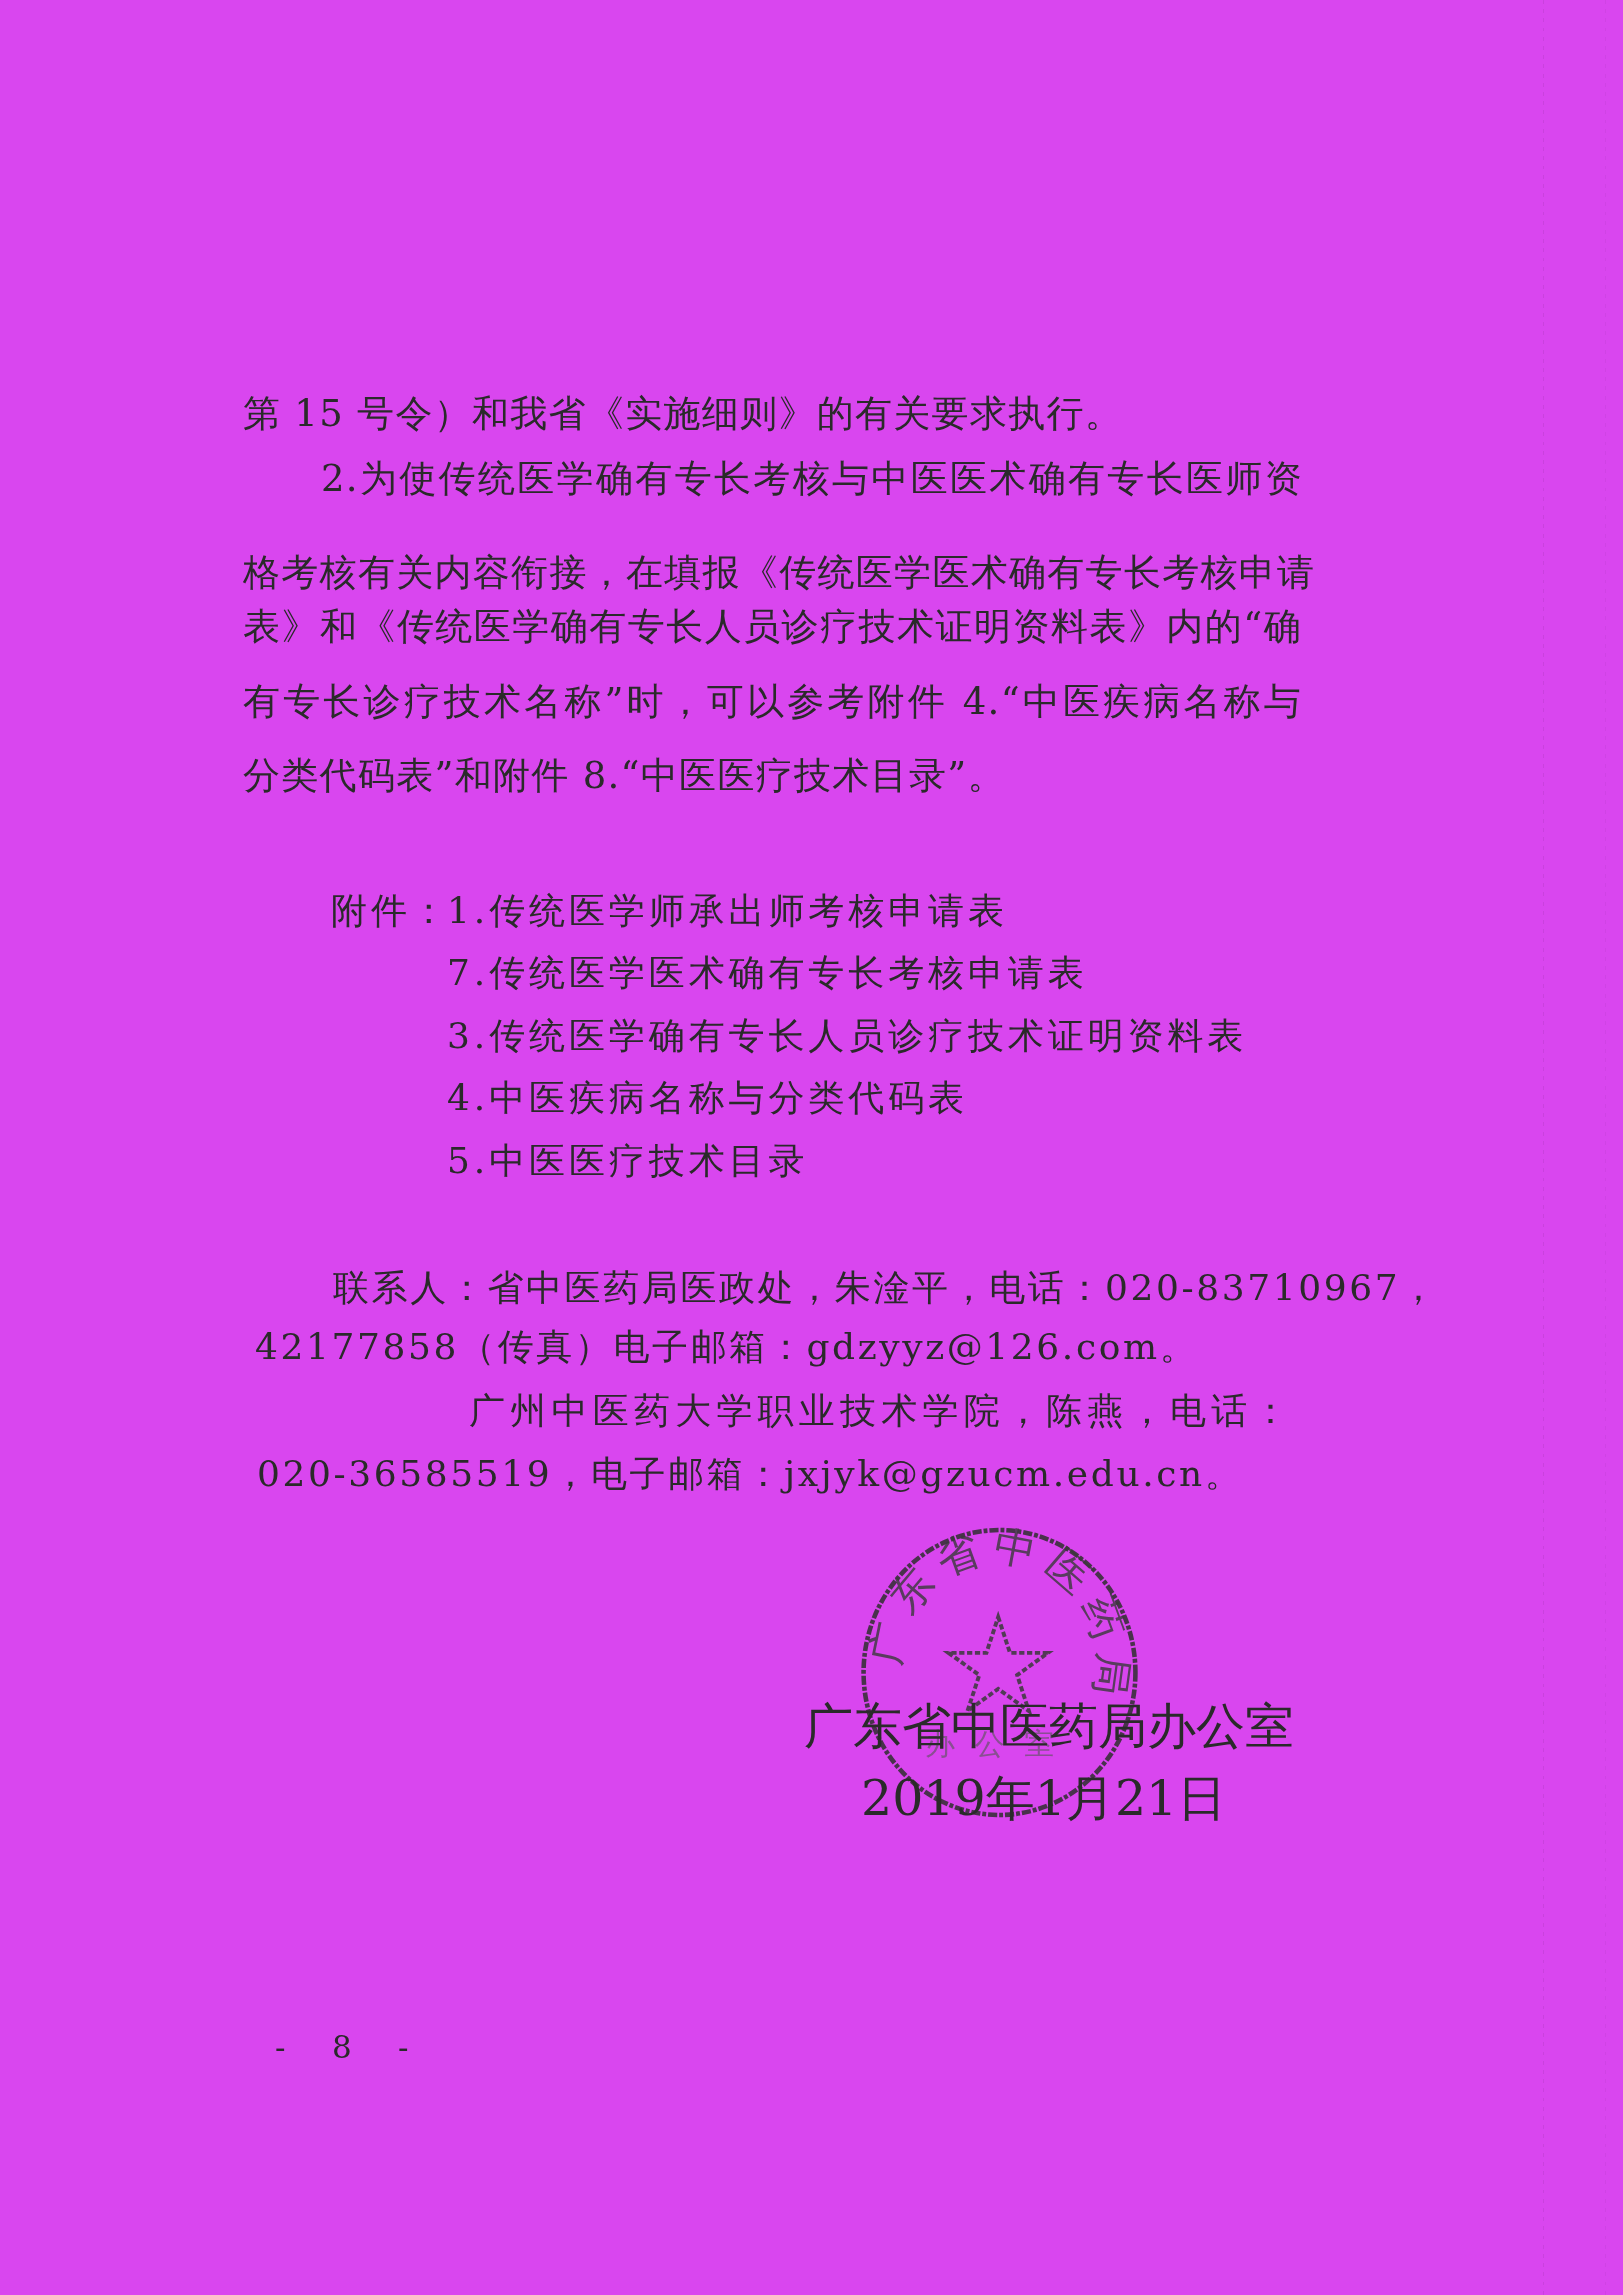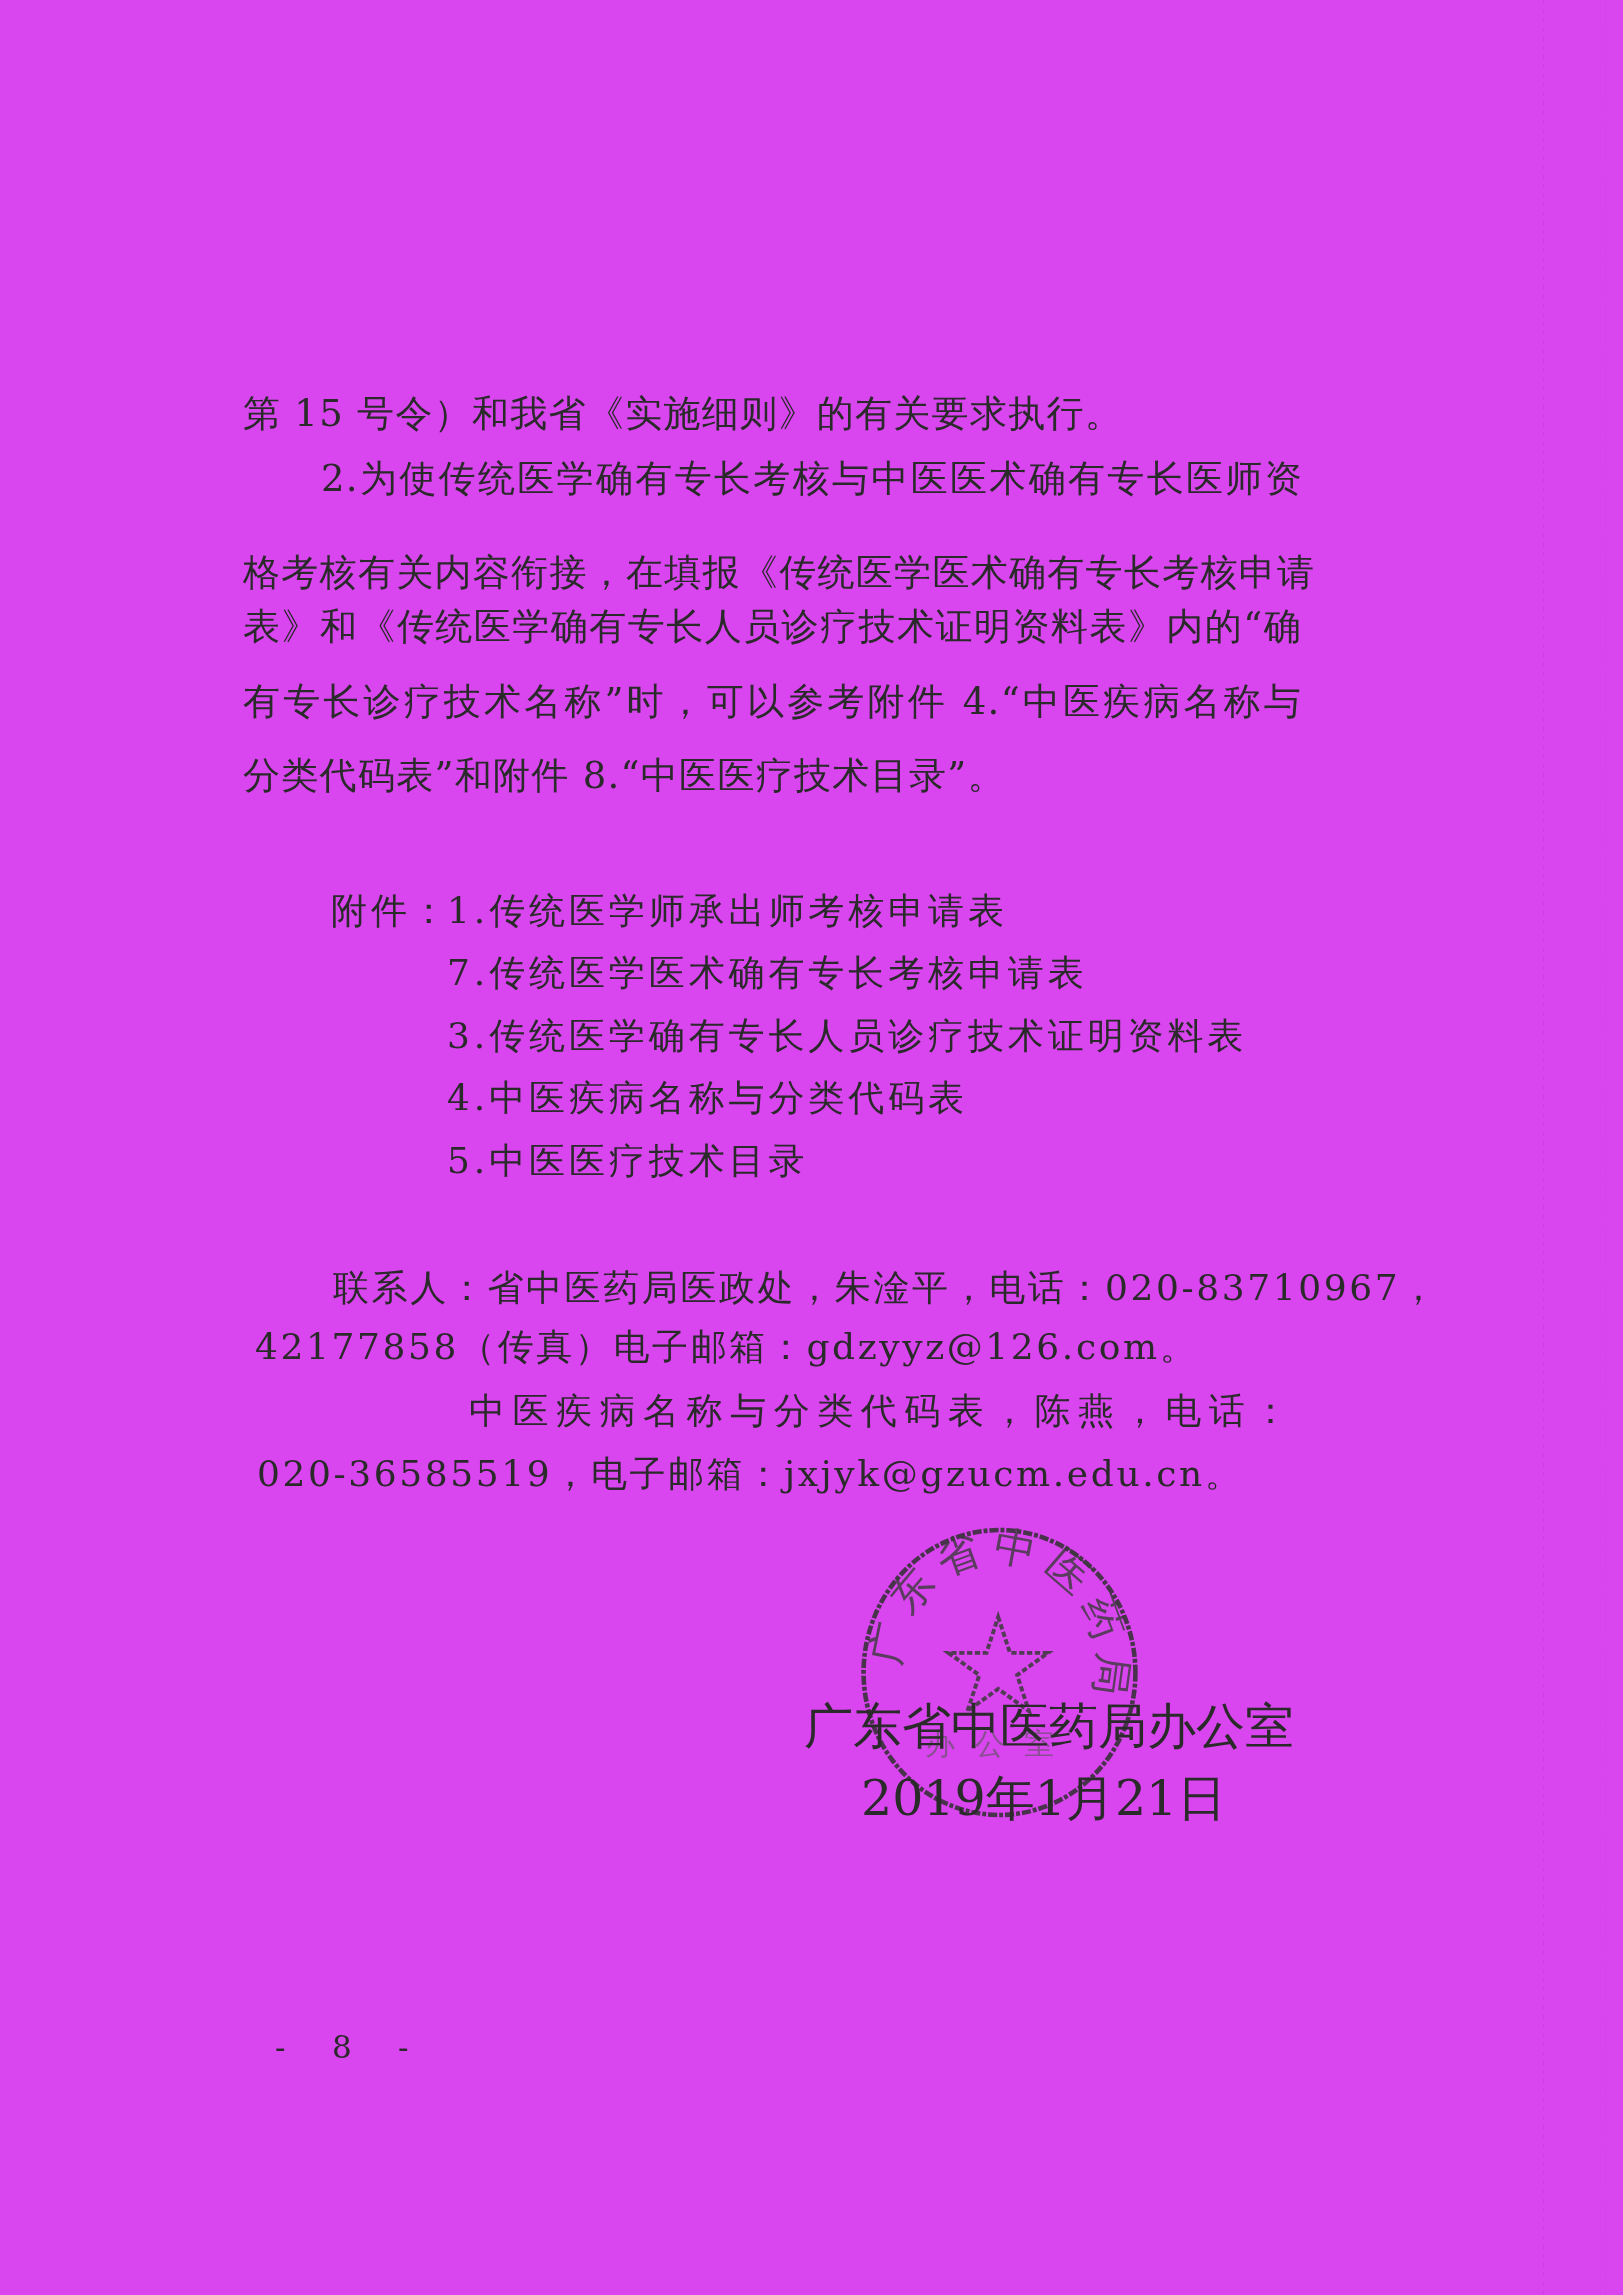--- a/index.html
+++ b/index.html
@@ -39,21 +39,21 @@
     <div class="line att" style="left:447px; top:888px;">1.传统医学师承出师考核申请表</div>
     <div class="line att" style="left:447px; top:950px;">7.传统医学医术确有专长考核申请表</div>
     <div class="line att" style="left:447px; top:1013px;">3.传统医学确有专长人员诊疗技术证明资料表</div>
     <div class="line att" style="left:447px; top:1075px;">4.中医疾病名称与分类代码表</div>
     <div class="line att" style="left:447px; top:1138px;">5.中医医疗技术目录</div>
   </div>
 
   <div>
     <div class="line contact just" style="left:333px; top:1265px; width:979px;">联系人：省中医药局医政处，朱淦平，电话：020-83710967，</div>
     <div class="line contact" style="left:255px; top:1324px;">42177858（传真）电子邮箱：gdzyyz@126.com。</div>
-    <div class="line contact just" style="left:469px; top:1388px; width:822px;">中医疾病名称与分类代码表，陈燕，电话：</div>
+    <div class="line contact just" style="left:469px; top:1388px; width:822px;">广州中医药大学职业技术学院，陈燕，电话：</div>
     <div class="line contact" style="left:257px; top:1451px;">020-36585519，电子邮箱：jxjyk@gzucm.edu.cn。</div>
   </div>
 
   <svg class="seal" viewBox="0 0 430 450">
     <defs>
       <path id="sealArc" d="M 70 250 A 150 155 0 1 1 360 250"></path>
     </defs>
     <ellipse cx="215" cy="225" rx="208" ry="218" fill="none" stroke="#2f2f2f" stroke-width="7" stroke-dasharray="14 3 6 3" opacity="0.85"></ellipse>
     <text font-size="64" fill="#3a3a3a" opacity="0.8" font-family="'DejaVu Sans', sans-serif" letter-spacing="14">
       <textPath href="#sealArc" startOffset="6%">广东省中医药局</textPath>

